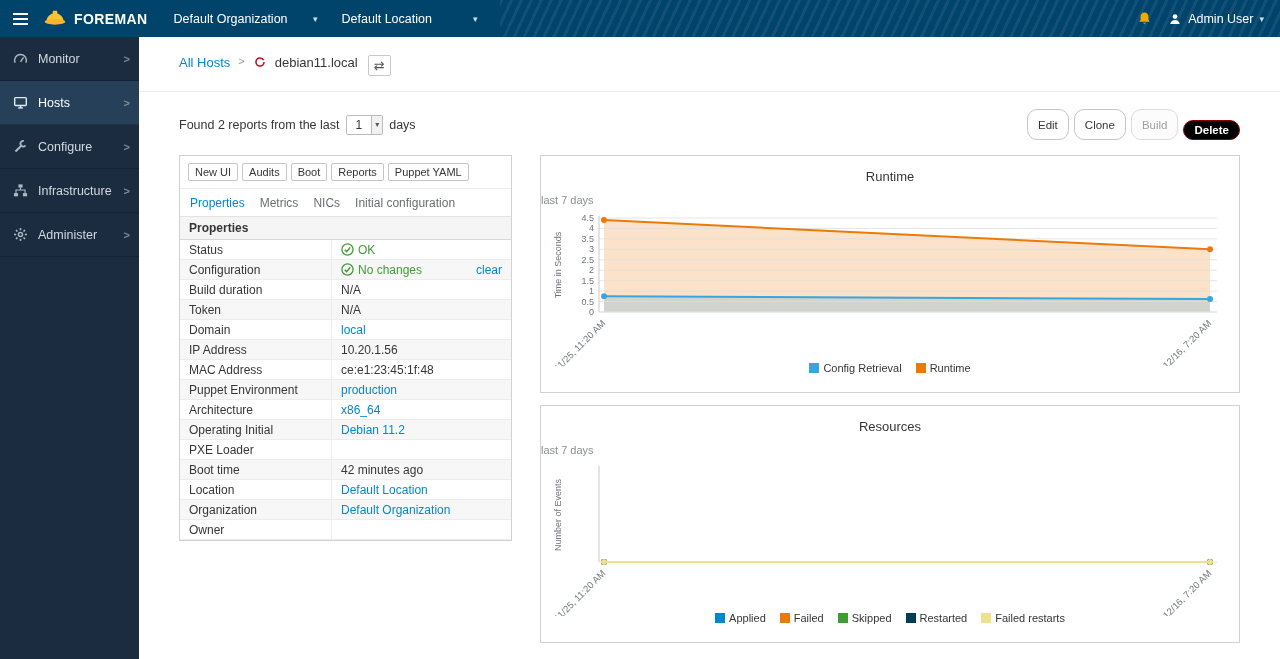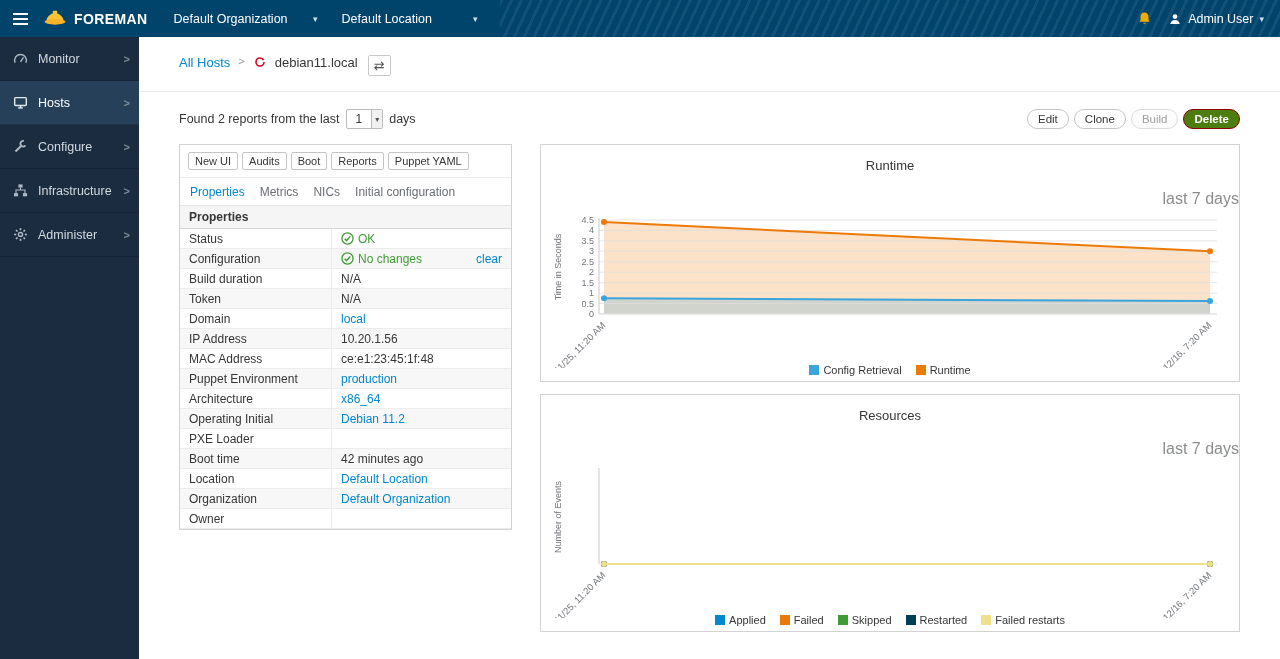--- a/index.html
+++ b/index.html
@@ -45,42 +45,42 @@
     line-height:19px; font-size:13px; color:#555; cursor:pointer; margin-left:2px; font-family:inherit; }
   
   .toolbar-row { display:flex; align-items:center; justify-content:space-between; padding:17px 40px 13px; font-size:12.5px; color:#363636; }
   .reports-text { display:flex; align-items:center; }
   .mini-select { display:inline-flex; align-items:center; border:1px solid #bbb; border-radius:2px; margin:0 6px; background:#fff; height:20px; cursor:pointer; }
   .mini-select .val { padding:0 9px; font-size:12px; }
   .mini-select .caret-box { border-left:1px solid #bbb; background:#f1f1f1; height:100%; display:flex; align-items:center; padding:0 3px; font-size:8px; color:#555; }
   .action-btns { display:flex; gap:5px; }
   .btn { font-size:11.5px; padding:3px 10px; border-radius:10px; border:1px solid #c5c5c5; background:#fff; color:#363636; cursor:pointer; font-family:inherit; }
   .btn.disabled { color:#9e9e9e; border-color:#dcdcdc; background:#fcfcfc; cursor:default; }
-  .btn.danger { background:#4d7c0f; border-color:#8e0000; color:#fff; font-weight:bold; }
+  .btn.danger { background:#000000; border-color:#8e0000; color:#fff; font-weight:bold;margin-top:11px; }
   
   .content-row { display:flex; gap:28px; padding:2px 40px 0; align-items:flex-start; }
   .details-panel { width:333px; border:1px solid #d2d2d2; background:#fff; font-size:12px; flex:none; }
   .panel-header { background:#f5f5f5; border-bottom:1px solid #d8d8d8; padding:5px 9px; font-weight:bold; font-size:12.5px; color:#363636; }
   .panel-btn-row { display:flex; gap:4px; padding:7px 8px; border-bottom:1px solid #ececec; }
   .panel-btn { font-size:11px; padding:2px 6px; border:1px solid #c5c5c5; background:#fff; border-radius:2px; color:#363636; cursor:pointer; font-family:inherit; white-space:nowrap; }
   .panel-tabs { display:flex; gap:15px; padding:7px 10px 6px; font-size:12px; }
   .panel-tab { color:#6a6e73; cursor:pointer; }
   .panel-tab.active { color:#0088ce; }
   .subheader { background:#f5f5f5; border-top:1px solid #e3e3e3; border-bottom:1px solid #d8d8d8; padding:4px 9px; font-weight:bold; color:#363636; }
   .prop-row { display:flex; border-bottom:1px solid #ececec; }
   .prop-row:nth-child(even) { background:#f7f7f7; }
   .prop-label { width:152px; padding:2.5px 9px; color:#363636; border-right:1px solid #ececec; }
   .prop-value { flex:1; padding:2.5px 9px; display:flex; align-items:center; gap:4px; color:#363636; min-height:18px; }
   .status-ok { color:#3f9c35; display:inline-flex; align-items:center; gap:4px; }
   .clear-link { margin-left:auto; color:#0088ce; cursor:pointer; }
   
   .charts-col { flex:1; display:flex; flex-direction:column; gap:12px; }
   .chart-panel { border:1px solid #d2d2d2; background:#fff; height:238px; overflow:hidden; }
   .chart-title { text-align:center; font-size:13px; color:#363636; margin-top:13px; }
-  .chart-subtitle { text-align:right; font-size:16px; color:#8b8d8f; margin-top:17px; }
+  .chart-subtitle { text-align:left; font-size:11px; color:#8b8d8f; margin-top:10px; }
   .chart-svg { display:block; width:100%; height:158px; margin-top:2px; }
   .chart-svg text { font-family:"Liberation Sans","DejaVu Sans",sans-serif; }
   .chart-legend { display:flex; justify-content:center; gap:14px; font-size:11px; color:#363636; margin-top:-4px; }
   .lg-item { display:inline-flex; align-items:center; gap:4px; cursor:pointer; }
   .lg-sq { width:10px; height:10px; display:inline-block; }
 </style>
 </head>
 <body>
 
 <div class="topbar">

